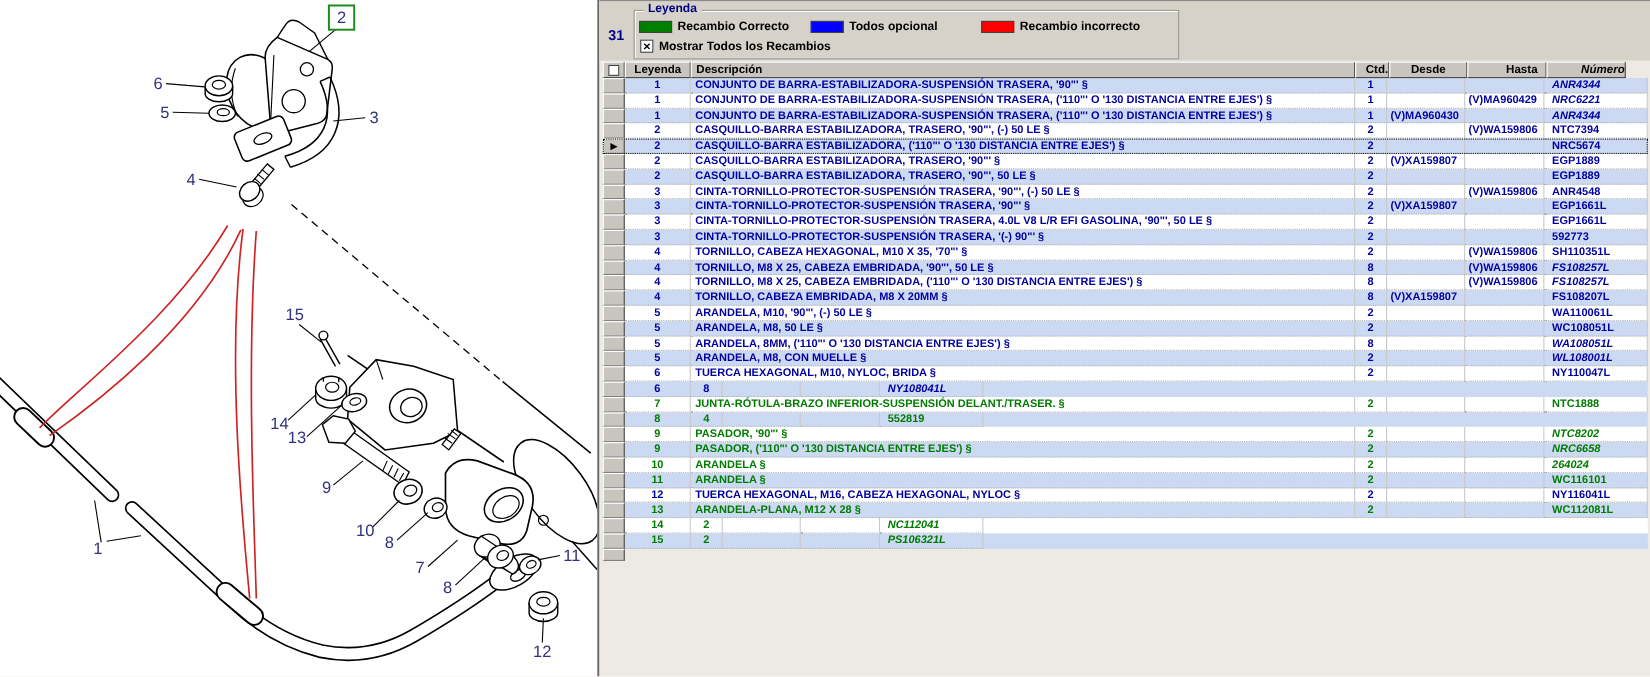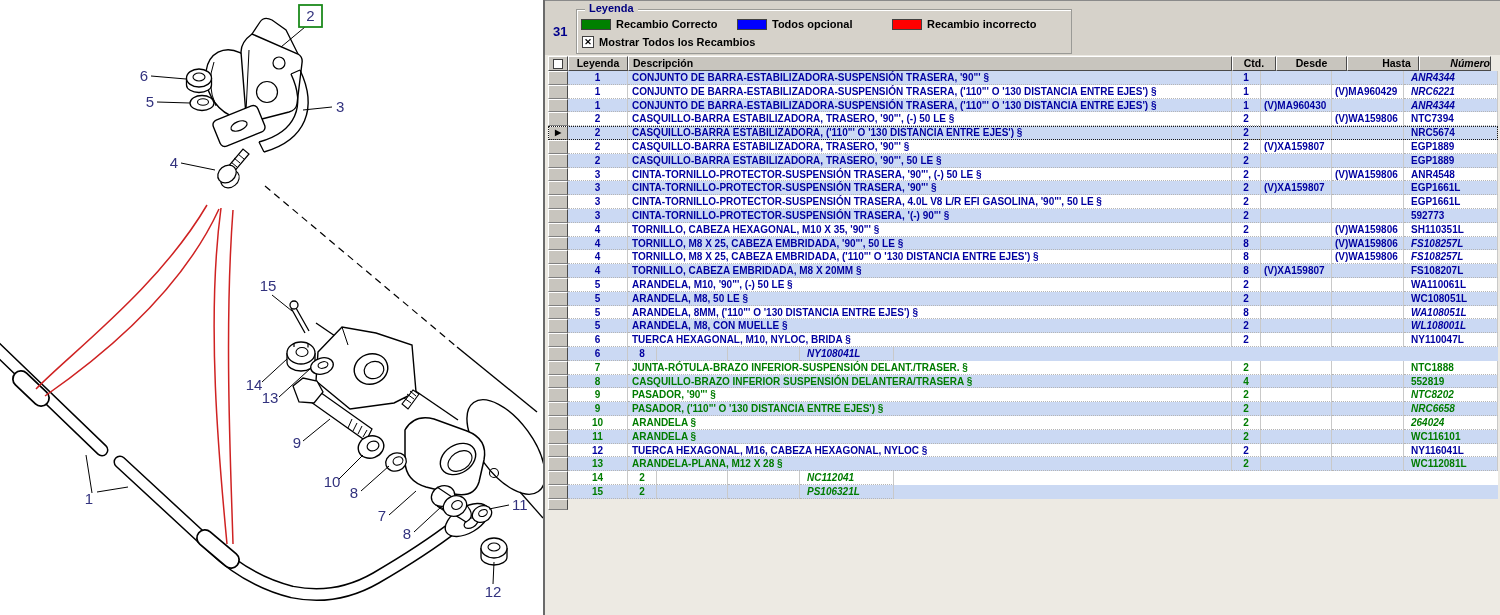--- a/index.html
+++ b/index.html
@@ -33,21 +33,21 @@
   .grid { position:absolute; left:3px; top:56px; width:950px; }
   .thead { display:flex; height:15px; }
   .hcell { background:#c8c5be; border-top:1px solid #fff; border-left:1px solid #fff;
     border-right:1px solid #4a4a4a; border-bottom:1px solid #4a4a4a;
     font:bold 10.5px "Liberation Sans",sans-serif; color:#000; line-height:13px;
     overflow:hidden; white-space:nowrap; }
   .hd-sel { width:20px; display:flex; align-items:center; justify-content:center; }
   .hd-box { width:10px; height:10px; background:#fff; border:1px solid #404040; }
   .hd-leyenda { width:60px; text-align:center; }
   .hd-desc { width:604px; padding-left:4px; }
-  .hd-ctd { width:44px; text-align:center; }
+  .hd-ctd { width:31px; text-align:right; }
   .hd-desde { width:71px; text-align:center; }
   .hd-hasta { width:72px; text-align:center;padding-left:27px; }
   .hd-numero { width:72px; text-align:right;font-style:italic; }
   .tbody { }
   .trow { display:flex; height:13.8px; background:#fff; }
   .trow.alt { background:#cbd9f3; }
   .trow.selected { outline:1px dotted #1a1a1a; outline-offset:-1px; }
   .cell { font:bold 10px "Liberation Sans",sans-serif; line-height:13.5px;
     border-right:1px solid #c9c9c9; border-bottom:1px dotted #b5b5b5;
     overflow:hidden; white-space:nowrap; }
@@ -379,21 +379,21 @@
           <div class="cell col-leyenda">3</div>
           <div class="cell col-desc">CINTA-TORNILLO-PROTECTOR-SUSPENSIÓN TRASERA, '(-) 90"' §</div>
           <div class="cell col-ctd">2</div>
           <div class="cell col-desde"></div>
           <div class="cell col-hasta"></div>
           <div class="cell col-numero">592773</div>
         </div>
         <div class="trow blue">
           <div class="cell selector"></div>
           <div class="cell col-leyenda">4</div>
-          <div class="cell col-desc">TORNILLO, CABEZA HEXAGONAL, M10 X 35, '90"' §</div>
+          <div class="cell col-desc">TORNILLO, CABEZA HEXAGONAL, M10 X 35, '70"' §</div>
           <div class="cell col-ctd">2</div>
           <div class="cell col-desde"></div>
           <div class="cell col-hasta">(V)WA159806</div>
           <div class="cell col-numero">SH110351L</div>
         </div>
         <div class="trow alt blue">
           <div class="cell selector"></div>
           <div class="cell col-leyenda">4</div>
           <div class="cell col-desc">TORNILLO, M8 X 25, CABEZA EMBRIDADA, '90"', 50 LE §</div>
           <div class="cell col-ctd">8</div>
@@ -477,21 +477,20 @@
           <div class="cell col-leyenda">7</div>
           <div class="cell col-desc">JUNTA-RÓTULA-BRAZO INFERIOR-SUSPENSIÓN DELANT./TRASER. §</div>
           <div class="cell col-ctd">2</div>
           <div class="cell col-desde"></div>
           <div class="cell col-hasta"></div>
           <div class="cell col-numero">NTC1888</div>
         </div>
         <div class="trow alt green">
           <div class="cell selector"></div>
           <div class="cell col-leyenda">8</div>
-          <div class="cell col-desc">CASQUILLO-BRAZO INFERIOR SUSPENSIÓN DELANTERA/TRASERA §</div>
           <div class="cell col-ctd">4</div>
           <div class="cell col-desde"></div>
           <div class="cell col-hasta"></div>
           <div class="cell col-numero">552819</div>
         </div>
         <div class="trow green">
           <div class="cell selector"></div>
           <div class="cell col-leyenda">9</div>
           <div class="cell col-desc">PASADOR, '90"' §</div>
           <div class="cell col-ctd">2</div>

